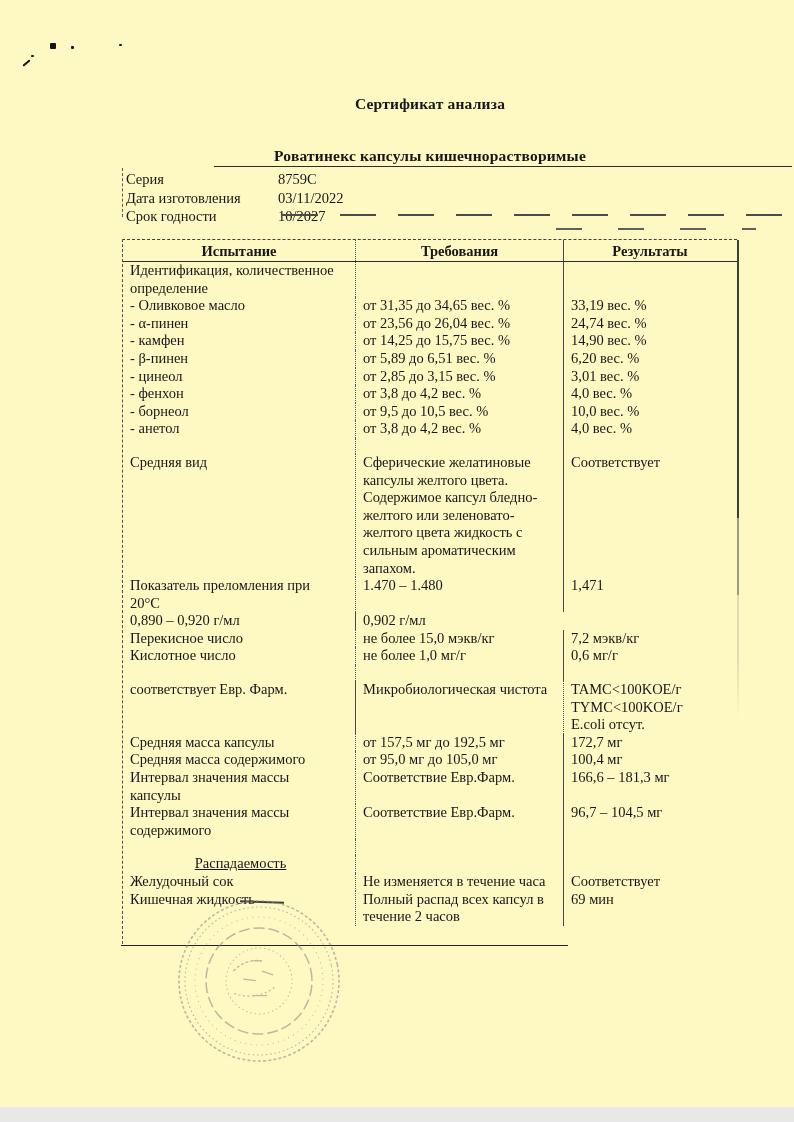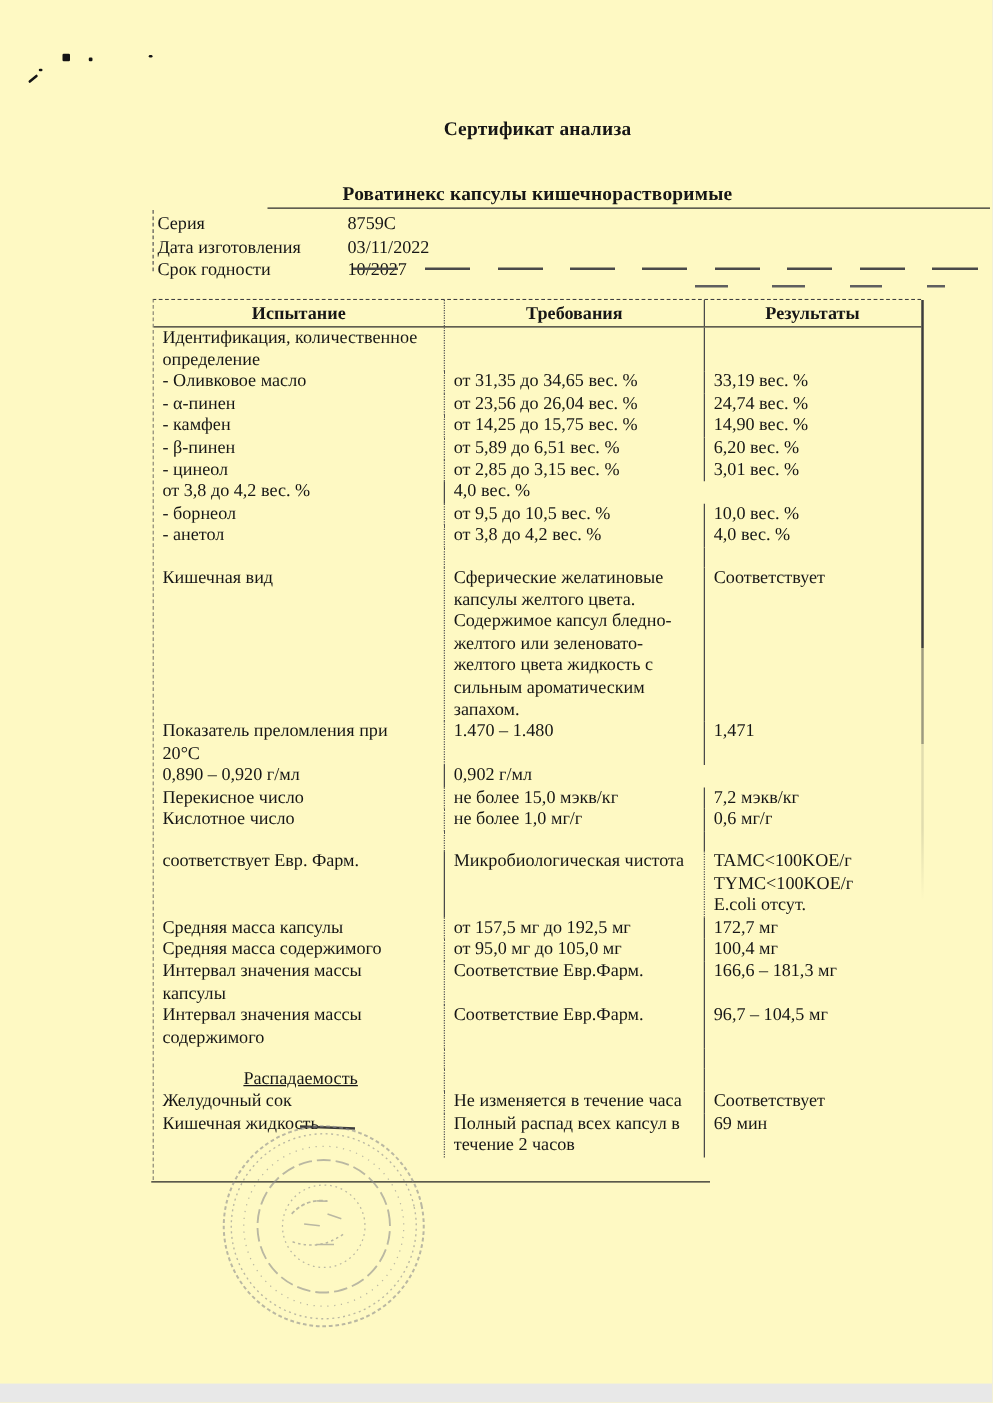--- a/index.html
+++ b/index.html
@@ -150,20 +150,23 @@
             <div>- цинеол</div>
           </div>
           <div class="tc tc2">
             <div>от 2,85 до 3,15 вес. %</div>
           </div>
           <div class="tc ">
             <div>3,01 вес. %</div>
           </div>
         </div>
         <div class="trow">
+          <div class="tc tc1">
+            <div>- фенхон</div>
+          </div>
           <div class="tc tc2">
             <div>от 3,8 до 4,2 вес. %</div>
           </div>
           <div class="tc ">
             <div>4,0 вес. %</div>
           </div>
         </div>
         <div class="trow">
           <div class="tc tc1">
             <div>- борнеол</div>
@@ -192,21 +195,21 @@
           </div>
           <div class="tc tc2">
             <div></div>
           </div>
           <div class="tc ">
             <div></div>
           </div>
         </div>
         <div class="trow">
           <div class="tc tc1">
-            <div>Кишечная вид</div>
+            <div>Средняя вид</div>
           </div>
           <div class="tc tc2">
             <div>Сферические желатиновые<br>капсулы желтого цвета.<br>Содержимое капсул бледно-<br>желтого или зеленовато-<br>желтого цвета жидкость с<br>сильным ароматическим<br>запахом.</div>
           </div>
           <div class="tc ">
             <div>Соответствует</div>
           </div>
         </div>
         <div class="trow vbottom">
           <div class="tc tc1">

